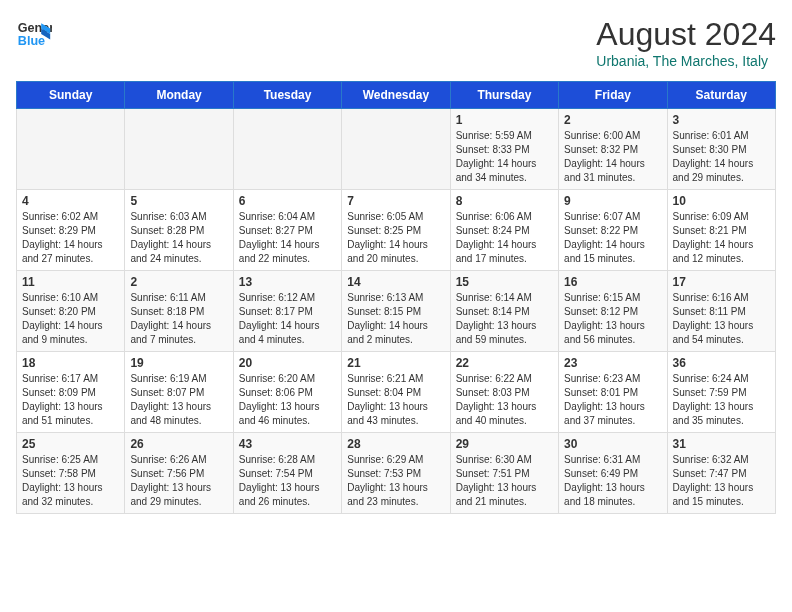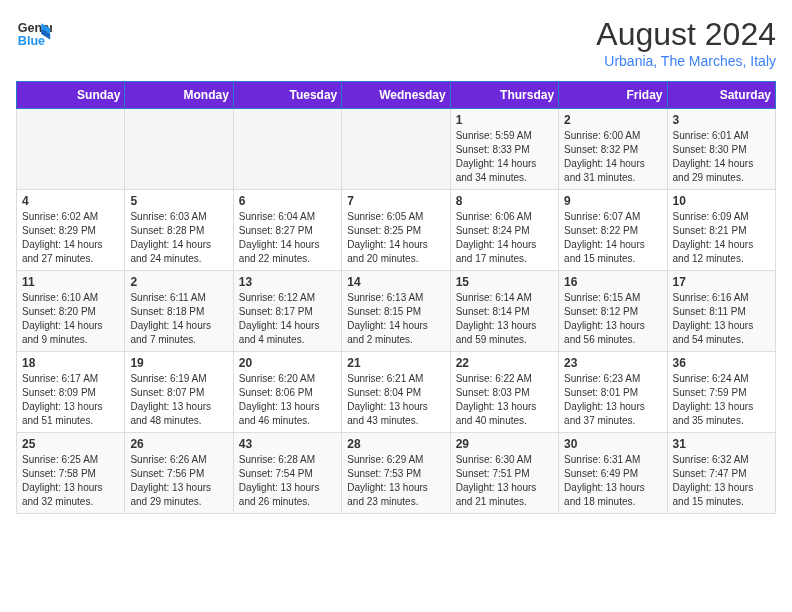--- a/index.html
+++ b/index.html
@@ -19,41 +19,41 @@
     .logo {
       display: flex;
       align-items: center;
       gap: 4px;
     }
     .logo-icon {
       width: 36px;
       height: 36px;
     }
     .title-area {
-      text-align: right;
+      text-align: left;
     }
     .month-year {
       font-size: 32px;
       font-weight: normal;
       color: #333;
     }
     .location {
       font-size: 14px;
-      color: #3b82f6;
+      color: #0f766e;
     }
     table {
       width: 100%;
       border-collapse: collapse;
       font-size: 11px;
     }
     thead tr th {
-      background-color: #6d28d9;
+      background-color: #1d4ed8;
       color: #fff;
       padding: 6px 4px;
-      text-align: right;
+      text-align: center;
       font-size: 12px;
       font-weight: bold;
       border: 1px solid #2979C9;
     }
     tbody tr td {
       border: 1px solid #ddd;
       vertical-align: top;
       padding: 4px 5px;
       height: 80px;
       width: 108px;

